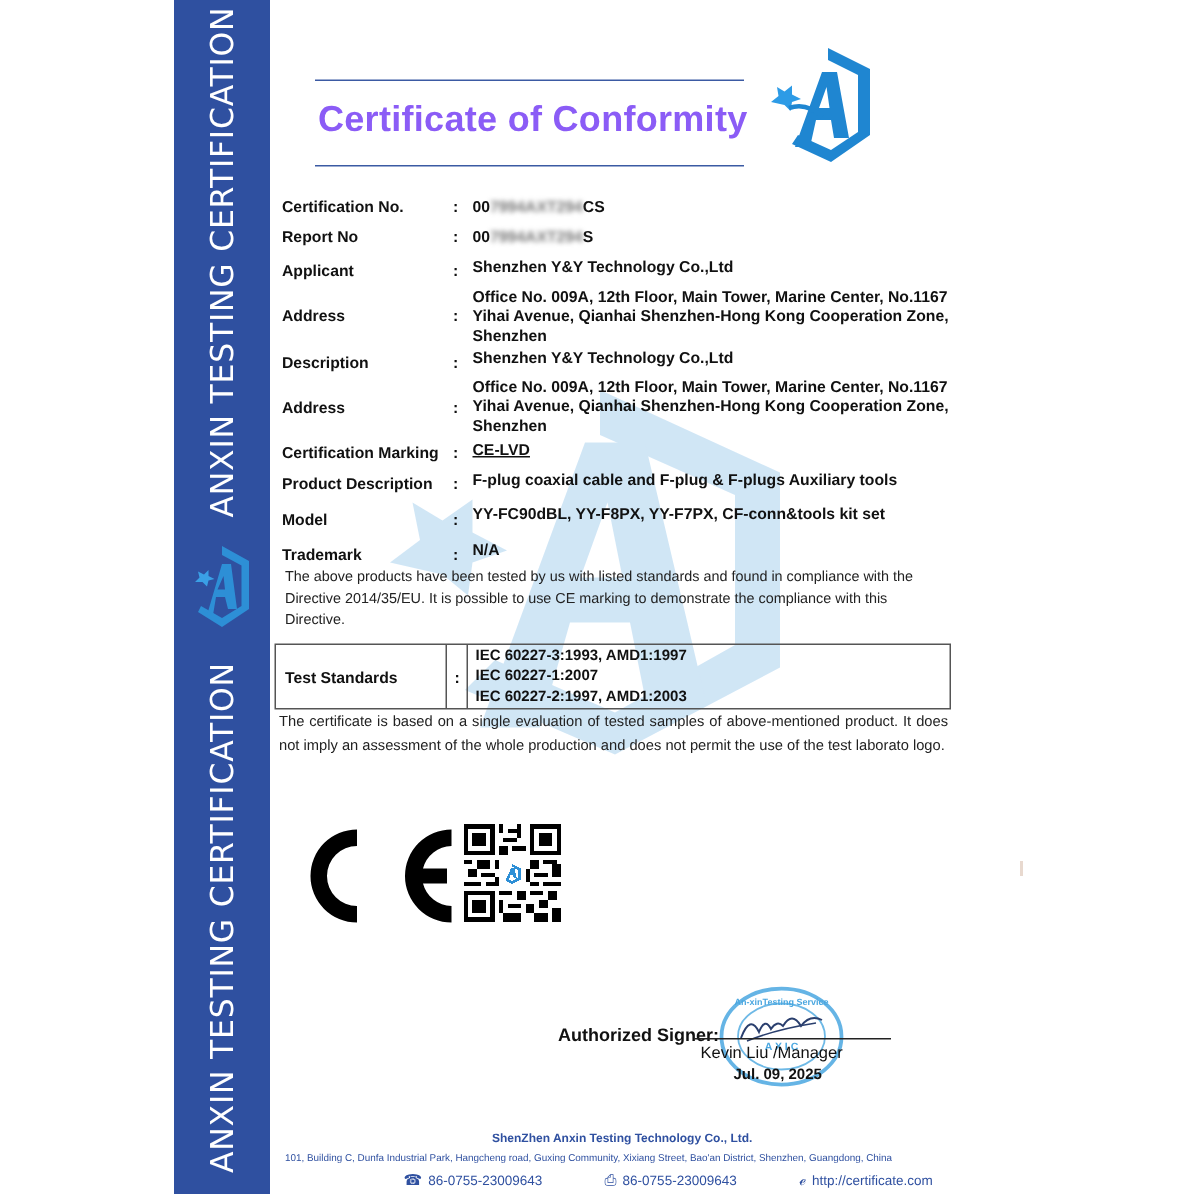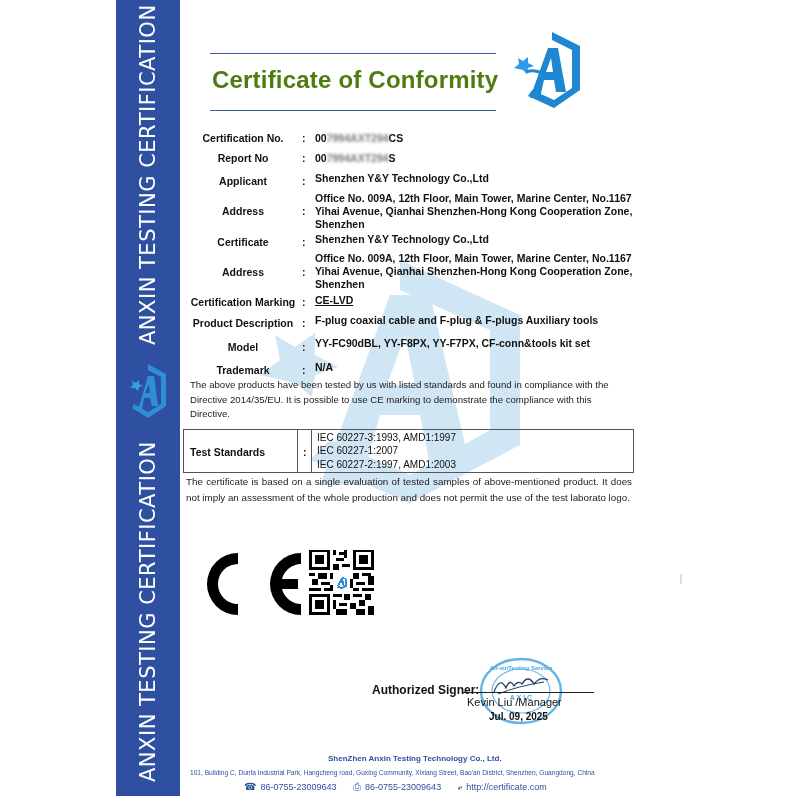--- a/index.html
+++ b/index.html
@@ -5,55 +5,55 @@
     html, body { margin: 0; padding: 0; background: #ffffff; }
     body { width: 800px; height: 800px; position: relative; overflow: hidden; font-family: "Liberation Sans", sans-serif; color: #111; }
     .sidebar { position: absolute; left: 116px; top: 0; width: 64px; height: 796px; background: #2f50a0; }
     .sidebar-text { position: absolute; left: 0; width: 64px; color: #fff; font-family: "DejaVu Sans", sans-serif; font-size: 21px; letter-spacing: 0.5px; white-space: nowrap; }
     .sidebar-text span { display: block; transform: rotate(-90deg); transform-origin: left top; position: absolute; }
     .sidebar-text.top span { left: 20px; top: 345px; }
     .sidebar-text.bottom span { left: 20px; top: 782px; }
     .side-logo { position: absolute; left: 8px; top: 360px; width: 48px; height: 66px; }
 
     .rule { position: absolute; left: 210px; width: 286px; height: 1px; background: #3b5aa3; }
-    .title { position: absolute; left: 212px; top: 66px; font-size: 24px; font-weight: bold; color: #4d7c0f; letter-spacing: 0.2px; }
+    .title { position: absolute; left: 212px; top: 66px; font-size: 24px; font-weight: bold; color: #8b5cf6; letter-spacing: 0.2px; }
     .main-logo { position: absolute; left: 508px; top: 28px; width: 80px; height: 84px; }
 
     .watermark { position: absolute; left: 250px; top: 255px; width: 280px; height: 250px; opacity: 0.22; }
 
     .row { position: absolute; left: 188px; font-size: 10.5px; font-weight: bold; }
-    .row .lbl { position: absolute; left: 0; width: 110px; white-space: nowrap; text-align: center; }
+    .row .lbl { position: absolute; left: 0; width: 110px; white-space: nowrap; }
     .row .colon { position: absolute; left: 114px; }
     .row .val { position: absolute; left: 127px; width: 330px; line-height: 13px; white-space: nowrap; }
     .blur { filter: blur(1.6px); color: #777; }
 
     .para { position: absolute; left: 190px; width: 440px; font-size: 9.6px; line-height: 14.5px; color: #222; }
     .table { position: absolute; left: 183px; top: 429px; width: 449px; height: 42px; border: 1px solid #555; }
     .table .c1 { position: absolute; left: 0; top: 0; width: 113px; height: 42px; border-right: 1px solid #555; }
     .table .c2 { position: absolute; left: 114px; top: 0; width: 13px; height: 42px; border-right: 1px solid #555; }
     .table .lbl { position: absolute; left: 6px; top: 16px; font-size: 10.5px; font-weight: bold; }
     .table .colon { position: absolute; left: 119px; top: 16px; font-size: 10.5px; font-weight: bold; }
-    .table .std { position: absolute; left: 133px; font-size: 10px; font-weight: normal; }
+    .table .std { position: absolute; left: 133px; font-size: 10px; font-weight: bold; }
     .para2 { position: absolute; left: 186px; top: 474px; width: 446px; font-size: 9.8px; line-height: 15.5px; text-align: justify; color: #222; }
 
     .ce { position: absolute; left: 200px; top: 549px; width: 105px; height: 70px; }
     .qr { position: absolute; left: 309px; top: 549px; width: 65px; height: 66px; }
 
     .signer-label { position: absolute; left: 372px; top: 683px; font-size: 12px; font-weight: bold; }
     .sign-line { position: absolute; left: 463px; top: 692px; width: 131px; height: 1px; background: #222; }
     .stamp { position: absolute; left: 478px; top: 656px; width: 86px; height: 70px; }
     .signer-name { position: absolute; left: 467px; top: 696px; font-size: 11px; font-weight: normal; }
     .signer-date { position: absolute; left: 489px; top: 711px; font-size: 10px; font-weight: bold; }
 
     .footer-co { position: absolute; left: 0; width: 800px; top: 754px; text-align: center; padding-left: 2px; font-size: 8px; font-weight: bold; color: #2f50a0; }
     .footer-co span { position: absolute; left: 328px; }
     .footer-addr { position: absolute; left: 190px; top: 769px; font-size: 6.6px; color: #2f50a0; white-space: nowrap; }
     .footer-contact { position: absolute; left: 244px; top: 779px; font-size: 9px; color: #2f50a0; white-space: nowrap; }
     .footer-contact .ic { display: inline-block; margin-right: 4px; font-size: 10px; }
-    .footer-contact .item { margin-right: 14px; }
+    .footer-contact .item { margin-right: 14px; margin-left: 25px; }
     .mark { position: absolute; left: 680px; top: 574px; width: 2px; height: 10px; background: #e8d9cf; }
   </style>
 </head>
 <body>
 
 <div class="sidebar">
   <div class="sidebar-text top">
       <span>ANXIN TESTING CERTIFICATION</span>
     </div>
   <svg class="side-logo" viewBox="0 0 48 66">
@@ -100,21 +100,21 @@
 <div class="row" style="top:205px;">
   <span class="lbl">Address</span>
   <span class="colon">:</span>
   <span class="val" style="top:-13px;">
     <div>Office No. 009A, 12th Floor, Main Tower, Marine Center, No.1167</div>
     <div>Yihai Avenue, Qianhai Shenzhen-Hong Kong Cooperation Zone,</div>
     <div>Shenzhen</div>
   </span>
 </div>
 <div class="row" style="top:236px;">
-  <span class="lbl">Certificate</span>
+  <span class="lbl">Description</span>
   <span class="colon">:</span>
   <span class="val" style="top:-3px;">Shenzhen Y&amp;Y Technology Co.,Ltd</span>
 </div>
 <div class="row" style="top:266px;">
   <span class="lbl">Address</span>
   <span class="colon">:</span>
   <span class="val" style="top:-14px;">
     <div>Office No. 009A, 12th Floor, Main Tower, Marine Center, No.1167</div>
     <div>Yihai Avenue, Qianhai Shenzhen-Hong Kong Cooperation Zone,</div>
     <div>Shenzhen</div>

